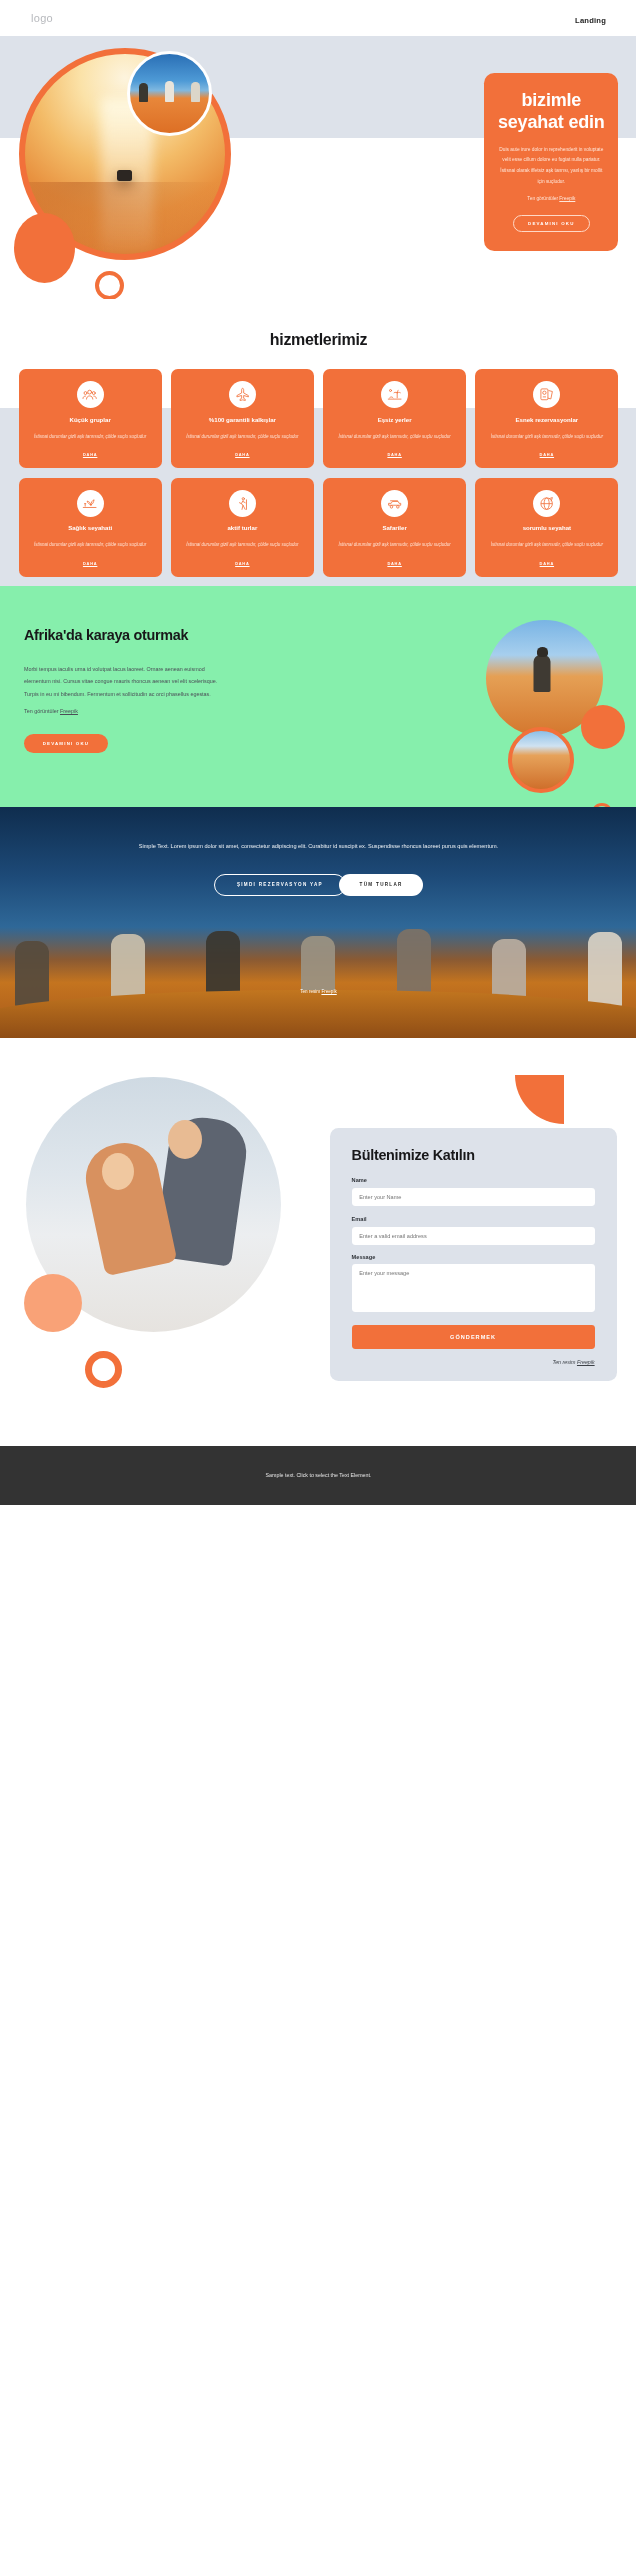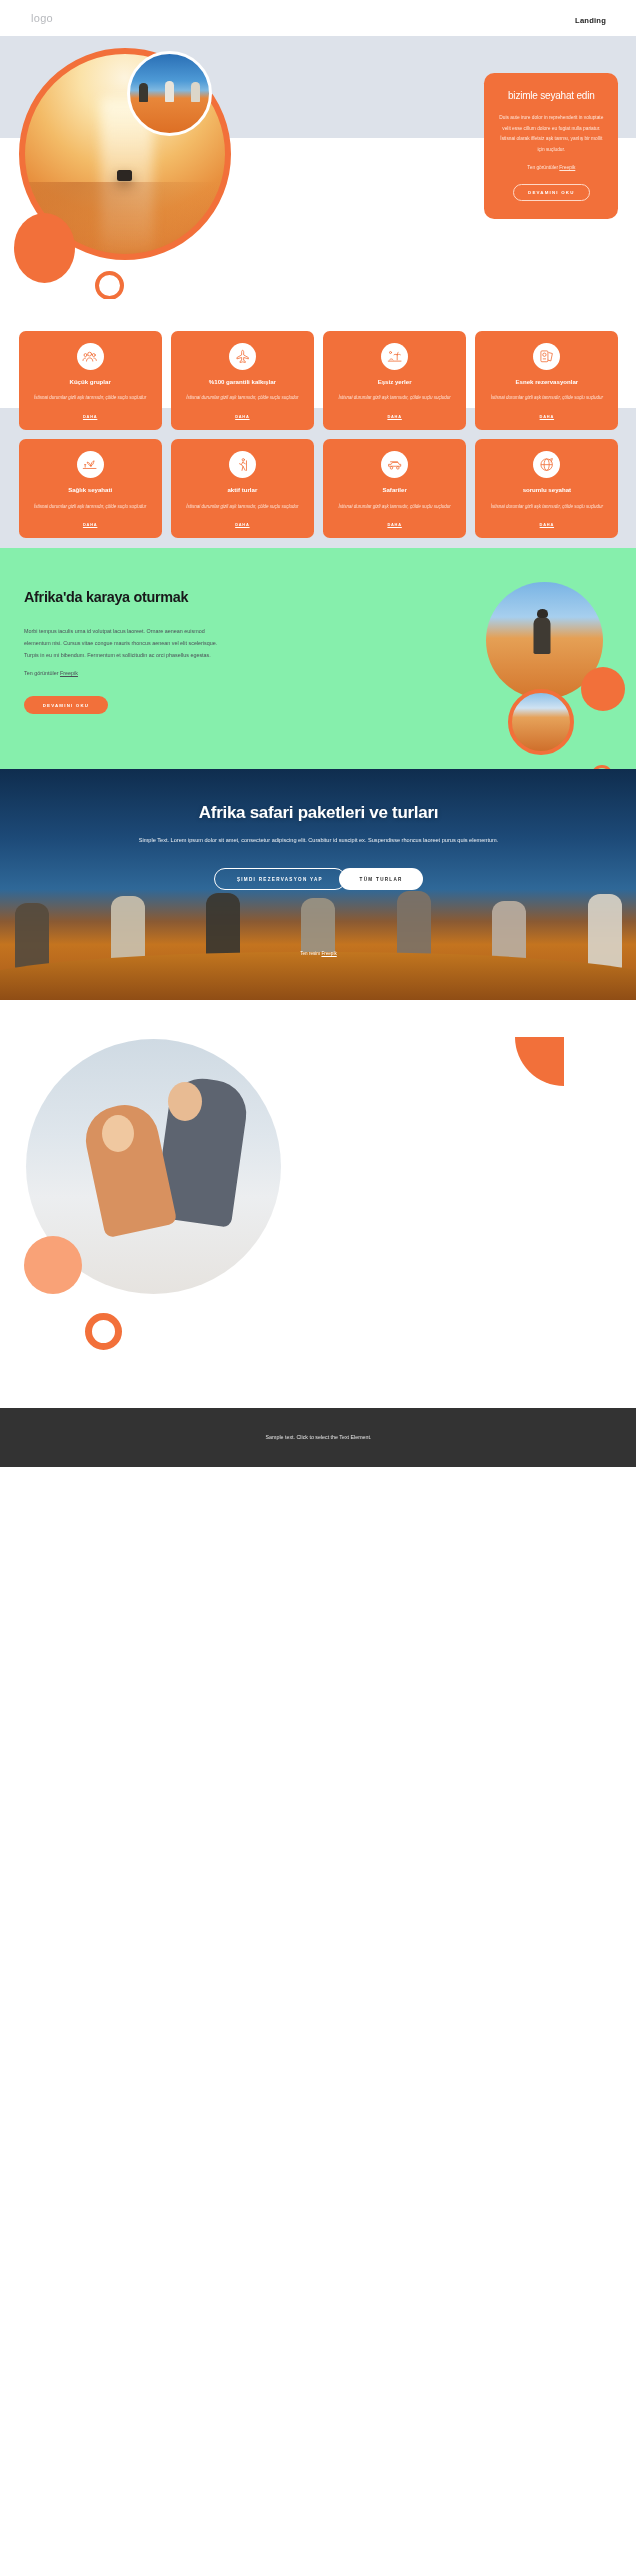--- a/index.html
+++ b/index.html
@@ -141,23 +141,23 @@
     right: 18.7px;
     top: 37px;
     width: 134px;
     background: #f2703a;
     border-radius: 10.2px;
     padding: 17px 13.6px 18.7px;
     text-align: center;
     color: #fff;
   }
   .hero-card h1 {
-    font-size: 10px;
+    font-size: 18px;
     line-height: 1.22;
-    font-weight: 400;
+    font-weight: 700;
     letter-spacing: -0.2px;
     margin-bottom: 11px;
   }
   .hero-card p.body {
     font-size: 4.8px;
     line-height: 2.2;
     color: #ffe6d9;
     margin-bottom: 9.3px;
   }
   .hero-card .credit {
@@ -631,20 +631,21 @@
         <span>Ten görüntüler </span><u>Freepik</u>
       </div>
       <a class="btn-outline-white">DEVAMINI OKU</a>
     </div>
 
   </div>
 </section>
 
 <section class="services">
   <div class="services-band"></div>
+  <h2>hizmetlerimiz</h2>
 
   <div class="cards-wrap">
 
     <div class="cards-row">
 
       <div class="svc-card">
         <div class="svc-icon">
           <svg viewBox="0 0 24 24" fill="none" stroke="#f2703a" stroke-width="1.3" stroke-linecap="round">
             <circle cx="12" cy="8" r="3"></circle>
               <circle cx="5.5" cy="9.5" r="2.3"></circle>
@@ -790,21 +791,20 @@
       <i></i>
       <i></i>
       <i></i>
       <i></i>
       <i></i>
       <i></i>
   </div>
   <div class="safari-sand"></div>
 
   <div class="safari-content">
-    <h2>Afrika safari paketleri ve turları</h2>
     <p class="body">Simple Text. Lorem ipsum dolor sit amet, consectetur adipiscing elit. Curabitur id suscipit ex. Suspendisse rhoncus laoreet purus quis elementum.</p>
     <div class="safari-btns">
       <button class="btn-ghost">ŞIMDI REZERVASYON YAP</button>
       <button class="btn-white">TÜM TURLAR</button>
     </div>
   </div>
 
   <div class="safari-credit">
     <span>Ten resim </span><u>Freepik</u>
   </div>
@@ -816,18 +816,36 @@
   <div class="nl-photo">
     <div class="couple-b"></div>
     <div class="couple-a"></div>
     <div class="head-b"></div>
     <div class="head-a"></div>
   </div>
 
   <div class="nl-peach-blob"></div>
   <div class="nl-ring"></div>
 
+  <div class="nl-card">
+    <h2>Bültenimize Katılın</h2>
+
+    <label class="field-label">Name</label>
+    <input type="text" placeholder="Enter your Name" style="">
+
+    <label class="field-label">Email</label>
+    <input type="email" placeholder="Enter a valid email address" style="">
+
+    <label class="field-label">Message</label>
+    <textarea placeholder="Enter your message" style=""></textarea>
+
+    <button class="nl-submit">GÖNDERMEK</button>
+
+    <div class="nl-credit">
+      <span>Ten resim </span><u>Freepik</u>
+    </div>
+  </div>
 </section>
 
 <footer class="site-footer">
   <span>Sample text. Click to select the Text Element.</span>
 </footer>
 
 
 </body></html>

